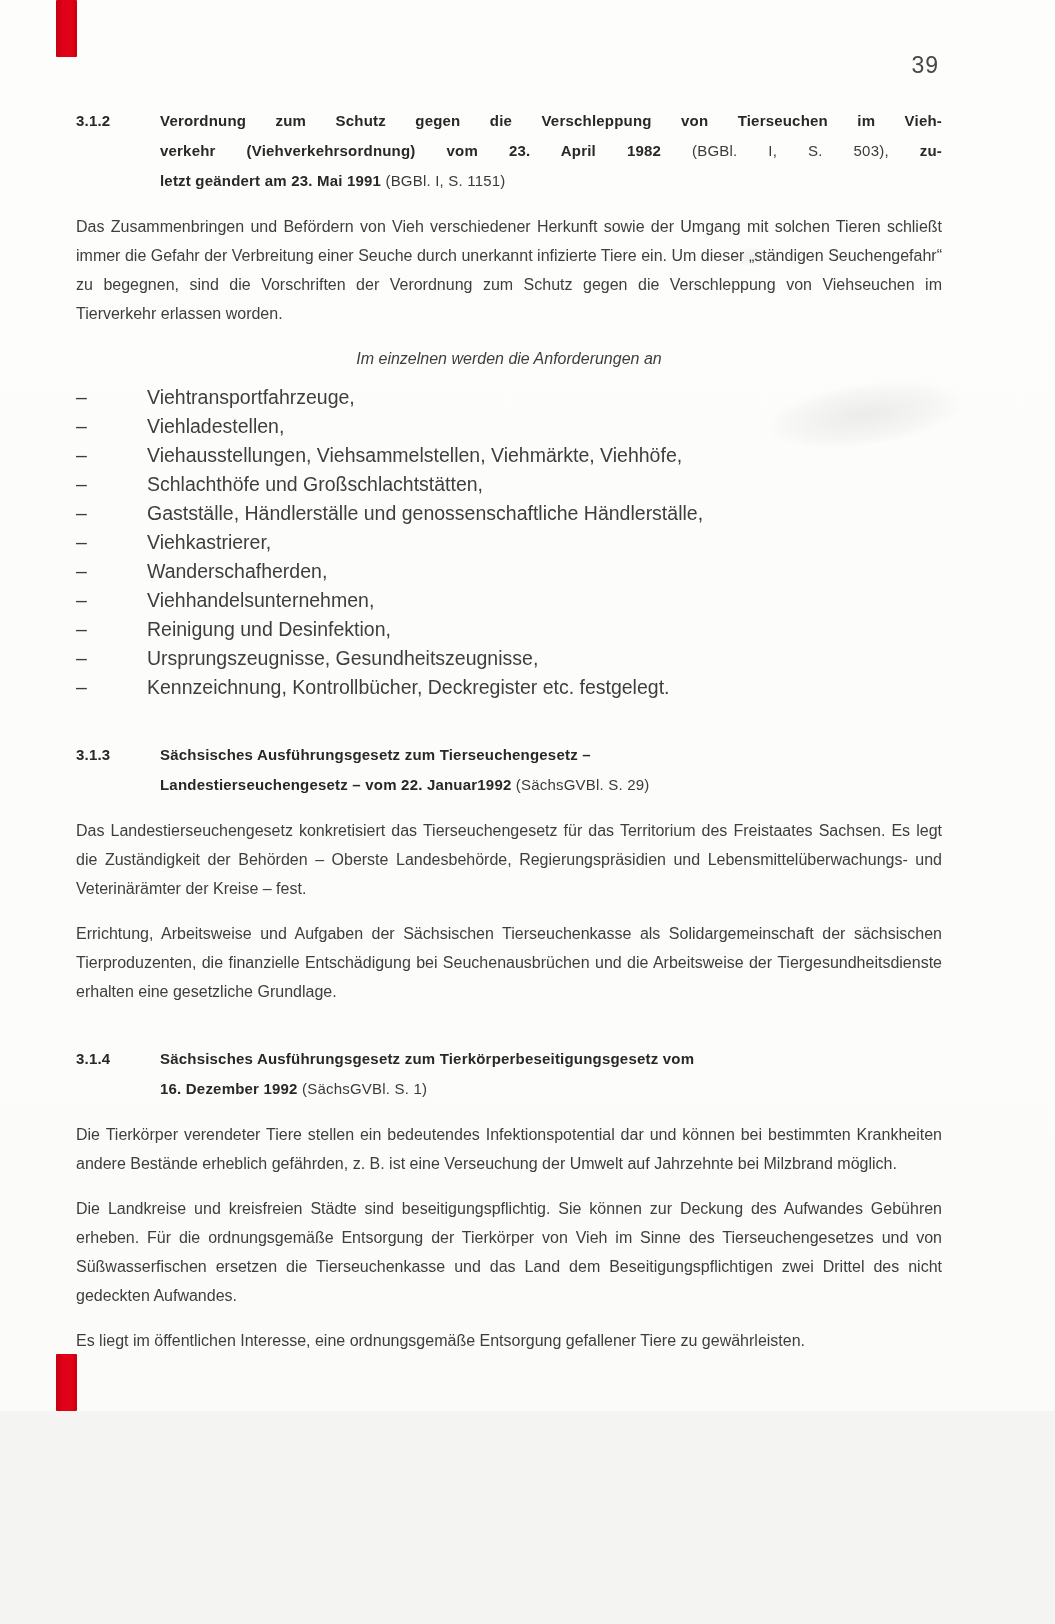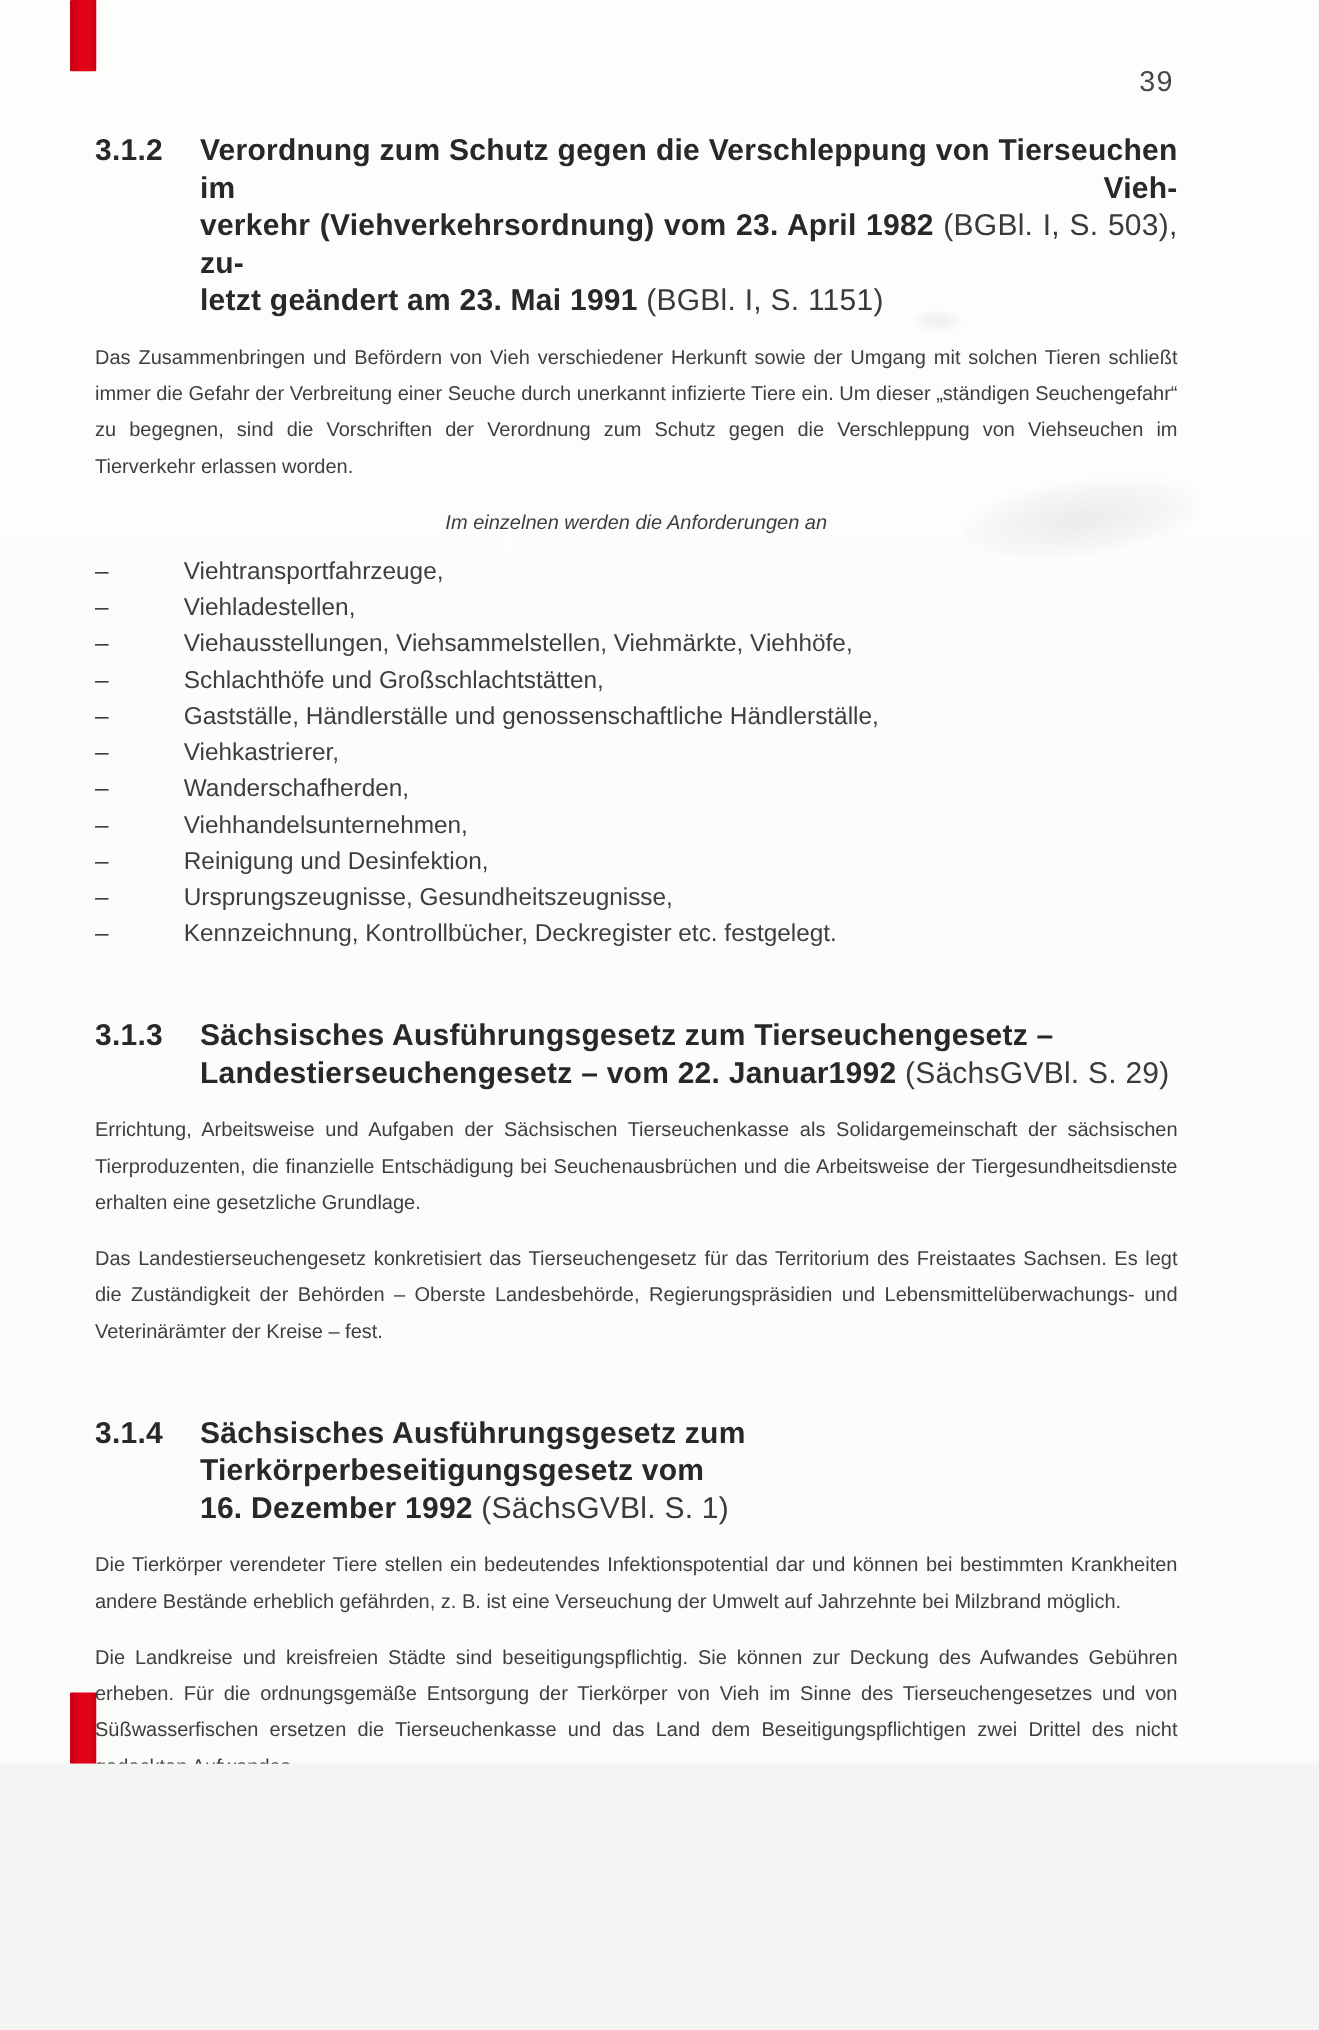--- a/index.html
+++ b/index.html
@@ -41,31 +41,31 @@
     position: absolute;
     left: 76px;
     top: 106px;
     width: 866px;
   }
 
   .heading {
     display: grid;
     grid-template-columns: 84px 1fr;
     font-weight: bold;
-    font-size: 24px;
+    font-size: 15px;
     line-height: 30px;
     color: #282828;
     letter-spacing: 0.2px;
   }
   .heading .secnum { font-weight: bold; }
   .hline { display: block; }
   .hline.just { text-align: justify; text-align-last: justify; }
   .heading .reg { font-weight: normal; color: #3a3a3a; }
 
-  .sec-313, .sec-314 { margin-top: 52px; }
+  .sec-313, .sec-314 { margin-top: 38px; }
 
   p {
     margin: 16px 0 0 0;
     font-size: 16px;
     line-height: 29px;
     text-align: justify;
     color: #3e3e3e;
     hyphens: auto;
   }
   p.single { text-align: center; font-style: italic; }
@@ -166,22 +166,22 @@
     </div>
 
     <div class="sec sec-313">
       <div class="heading">
         <span class="secnum">3.1.3</span>
         <span class="sectitle">
           <span class="hline"><b>Sächsisches Ausführungsgesetz zum Tierseuchengesetz –</b></span>
           <span class="hline"><b>Landestierseuchengesetz – vom 22. Januar1992 </b><span class="reg">(SächsGVBl. S. 29)</span></span>
         </span>
       </div>
+      <p>Das Landestierseuchengesetz konkretisiert das Tierseuchengesetz für das Territorium des Freistaates Sachsen. Es legt die Zuständigkeit der Behörden – Oberste Landesbehörde, Regierungspräsidien und Lebensmittelüberwachungs- und Veterinärämter der Kreise – fest.</p>
       <p>Errichtung, Arbeitsweise und Aufgaben der Sächsischen Tierseuchenkasse als Solidargemeinschaft der sächsischen Tierproduzenten, die finanzielle Entschädigung bei Seuchenausbrüchen und die Arbeitsweise der Tiergesundheitsdienste erhalten eine gesetzliche Grundlage.</p>
-      <p>Das Landestierseuchengesetz konkretisiert das Tierseuchengesetz für das Territorium des Freistaates Sachsen. Es legt die Zuständigkeit der Behörden – Oberste Landesbehörde, Regierungspräsidien und Lebensmittelüberwachungs- und Veterinärämter der Kreise – fest.</p>
     </div>
 
     <div class="sec sec-314">
       <div class="heading">
         <span class="secnum">3.1.4</span>
         <span class="sectitle">
           <span class="hline"><b>Sächsisches Ausführungsgesetz zum Tierkörperbeseitigungsgesetz vom</b></span>
           <span class="hline"><b>16. Dezember 1992 </b><span class="reg">(SächsGVBl. S. 1)</span></span>
         </span>
       </div>

